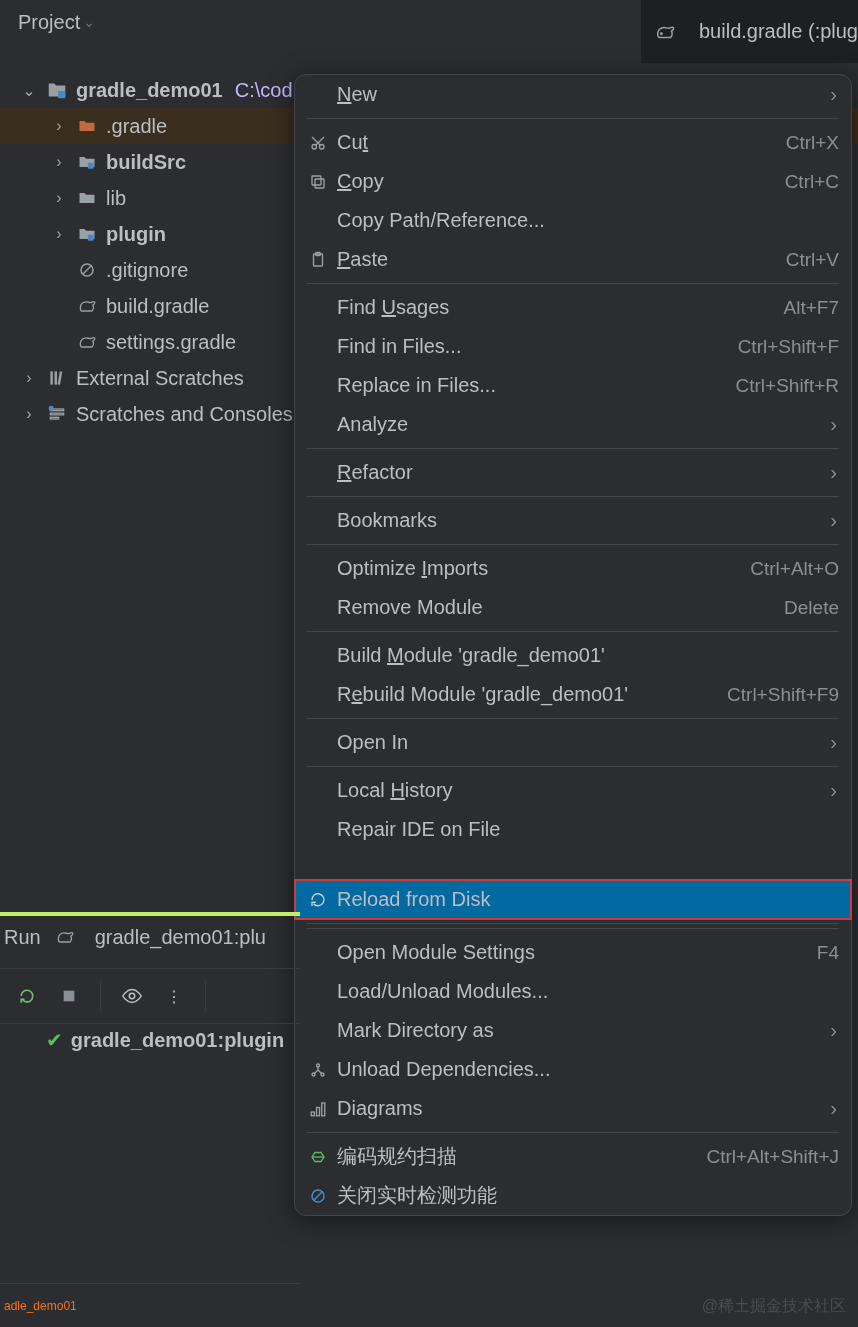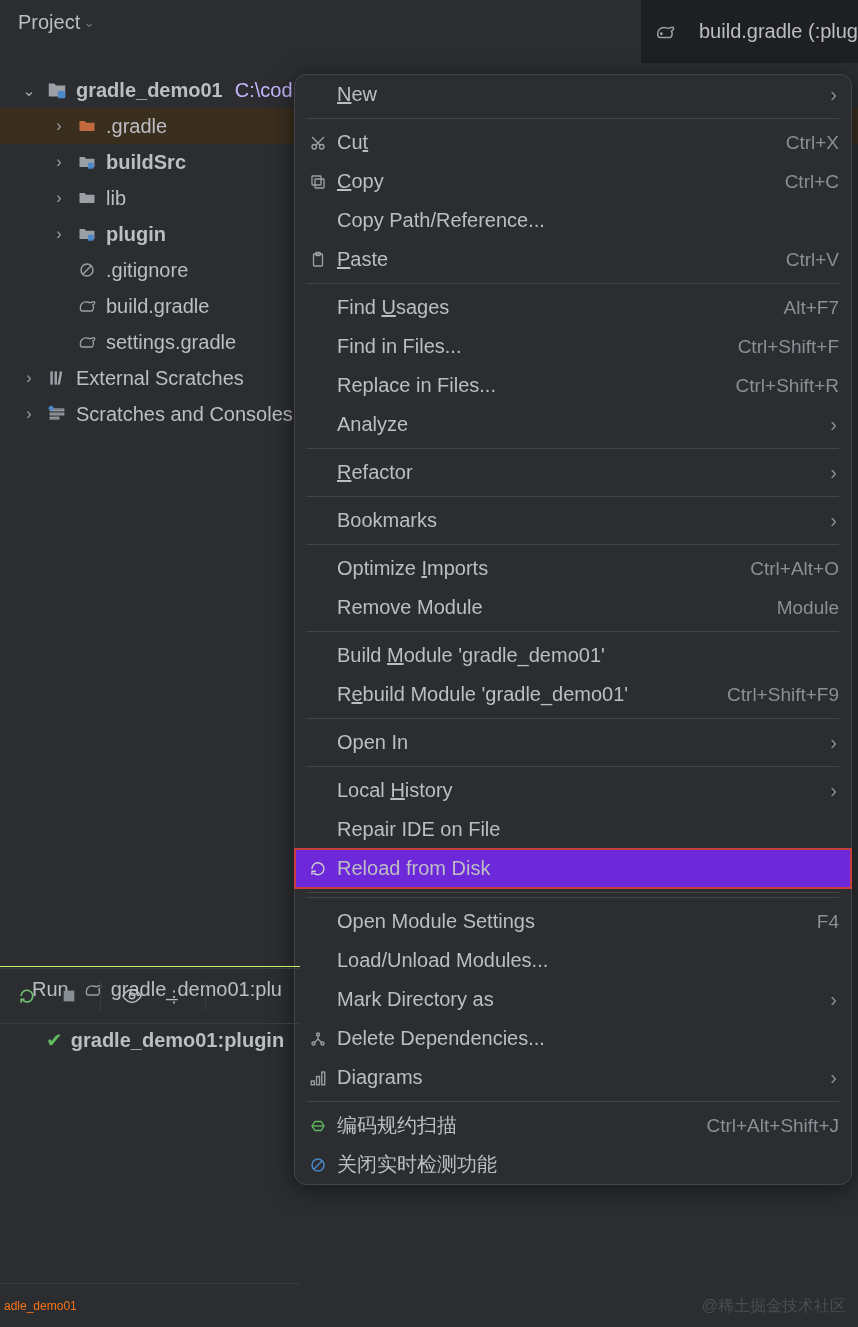--- a/index.html
+++ b/index.html
@@ -24,33 +24,33 @@
   .arrow.blank { visibility: hidden; }
   .tree-text { color: #bcbec4; }
   .tree-text.bold { font-weight: 700; }
   .tree-path { color: #c4b5fd; margin-left: 4px; }
 
   .icon { display: inline-flex; align-items: center; justify-content: center; width: 22px; height: 22px; }
 
   
   .ctx { position: absolute; top: 74px; left: 294px; width: 558px; background: #2b2d30; border: 1px solid #43454a; border-radius: 12px; box-shadow: 0 4px 24px rgba(0,0,0,0.5); }
   .ctx-row { display: flex; align-items: center; height: 39px; padding: 0 12px 0 14px; cursor: pointer; color: #bcbec4; font-size: 20px; }
-  .ctx-row.selected { background: #6d28d9; }
+  .ctx-row.selected { background: #0369a1; margin-top: 31px; }
   .ctx-row.selected.boxed { outline: 2px solid #c83e3e; outline-offset: -1px; }
   .ctx-icon { width: 28px; display: flex; align-items: center; color: #9aa0a6; }
   .ctx-label { flex: 1; }
   .ctx-short { color: #8a8f96; font-size: 19px; }
   .ctx-sub { color: #8a8f96; font-size: 20px; padding-right: 2px; }
   .ctx-sep { height: 1px; background: #43454a; margin: 4px 12px; }
   .mn { text-decoration: underline; }
 
   
-  .runbar { position: absolute; left: 0; top: 966px; width: 300px; height: 46px; display: flex; align-items: center; gap: 14px; padding-left: 32px; border-top: 1px solid #bef264; }
+  .runbar { position: absolute; left: 0; top: 912px; width: 300px; height: 46px; display: flex; align-items: center; gap: 14px; padding-left: 4px; border-top: 4px solid #bef264; }
   .run-label { font-size: 20px; color: #bcbec4; }
-  .run-task { display: flex; align-items: center; gap: 8px; color: #bcbec4; font-size: 20px; }
+  .run-task { display: flex; align-items: center; gap: 20px; color: #bcbec4; font-size: 20px; }
   .run-task .elephant { width: 20px; height: 20px; }
   
   .toolbar { position: absolute; left: 0; top: 968px; width: 300px; height: 56px; display: flex; align-items: center; gap: 20px; padding-left: 16px; border-top: 1px solid #393b40; border-bottom: 1px solid #393b40; }
   .tbtn { color: #bcbec4; width: 22px; height: 22px; display: flex; align-items: center; justify-content: center; cursor: pointer; }
   .tdiv { width: 1px; height: 30px; background: #393b40; }
 
   .run-result { position: absolute; left: 0; top: 1028px; display: flex; align-items: center; gap: 8px; padding-left: 46px; font-size: 20px; }
   .check { color: #5fba5f; font-size: 20px; }
   .bold { font-weight: 600; }
 
@@ -264,21 +264,21 @@
     </div>
     <div class="ctx-sep"></div>
     <div class="ctx-row">
       <span class="ctx-icon"></span>
       <span class="ctx-label">Optimize <span class="mn">I</span>mports</span>
       <span class="ctx-short">Ctrl+Alt+O</span>
     </div>
     <div class="ctx-row">
       <span class="ctx-icon"></span>
       <span class="ctx-label">Remove Module</span>
-      <span class="ctx-short">Module</span>
+      <span class="ctx-short">Delete</span>
     </div>
     <div class="ctx-sep"></div>
     <div class="ctx-row">
       <span class="ctx-icon"></span>
       <span class="ctx-label">Build <span class="mn">M</span>odule 'gradle_demo01'</span>
     </div>
     <div class="ctx-row">
       <span class="ctx-icon"></span>
       <span class="ctx-label">R<span class="mn">e</span>build Module 'gradle_demo01'</span>
       <span class="ctx-short">Ctrl+Shift+F9</span>
@@ -326,21 +326,21 @@
     </div>
     <div class="ctx-row">
       <span class="ctx-icon">
         <svg viewBox="0 0 24 24" width="18" height="18" fill="none" stroke="#9aa0a6" stroke-width="1.8">
           <circle cx="12" cy="6" r="2"></circle>
           <circle cx="6" cy="18" r="2"></circle>
           <circle cx="18" cy="18" r="2"></circle>
           <path d="M12 8v4m0 0l-5 5m5-5l5 5"></path>
         </svg>
       </span>
-      <span class="ctx-label">Delete Dependencies...</span>
+      <span class="ctx-label">Unload Dependencies...</span>
     </div>
     <div class="ctx-row">
       <span class="ctx-icon">
         <svg viewBox="0 0 24 24" width="18" height="18" fill="none" stroke="#9aa0a6" stroke-width="1.8">
           <rect x="3" y="16" width="4" height="5"></rect>
           <rect x="10" y="10" width="4" height="11"></rect>
           <rect x="17" y="4" width="4" height="17"></rect>
         </svg>
       </span>
       <span class="ctx-label">Diagrams</span>

